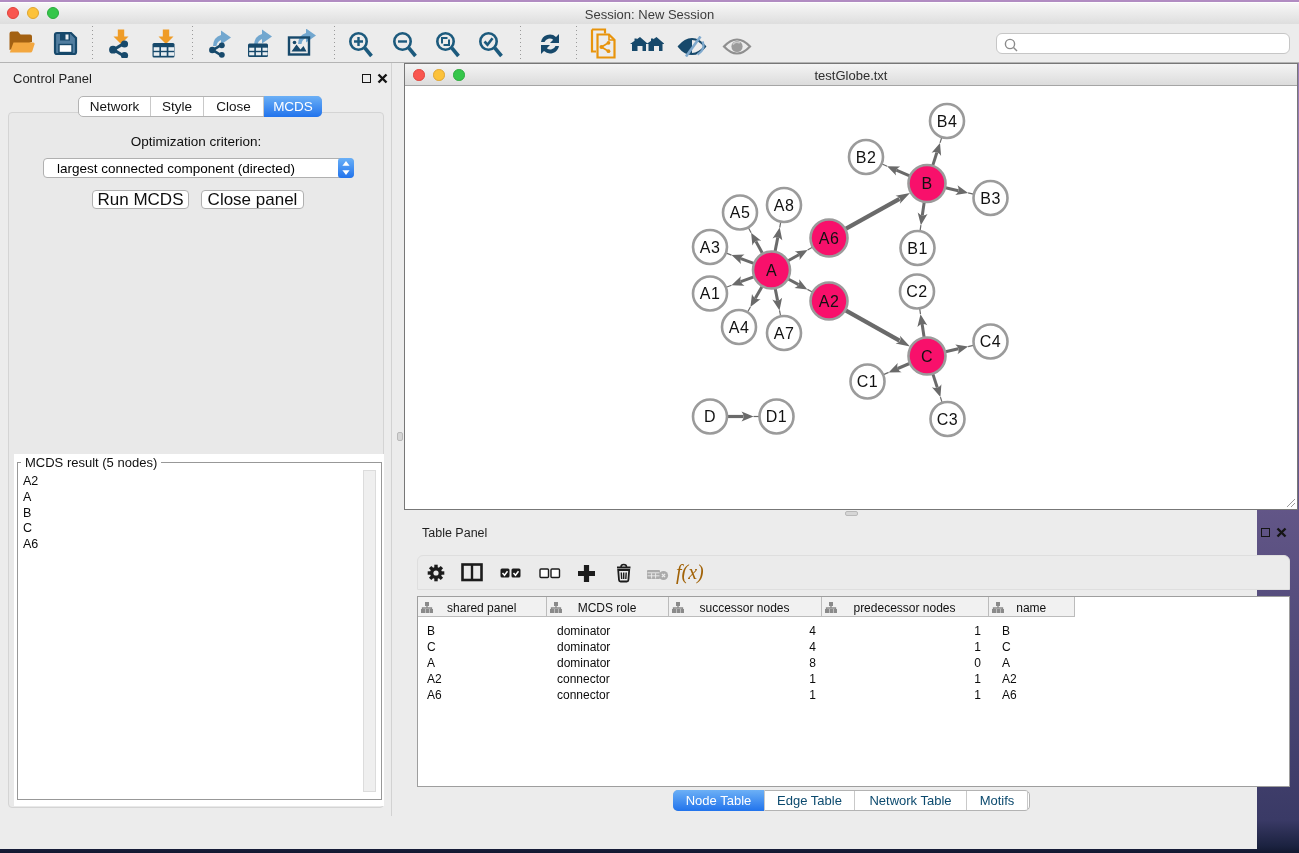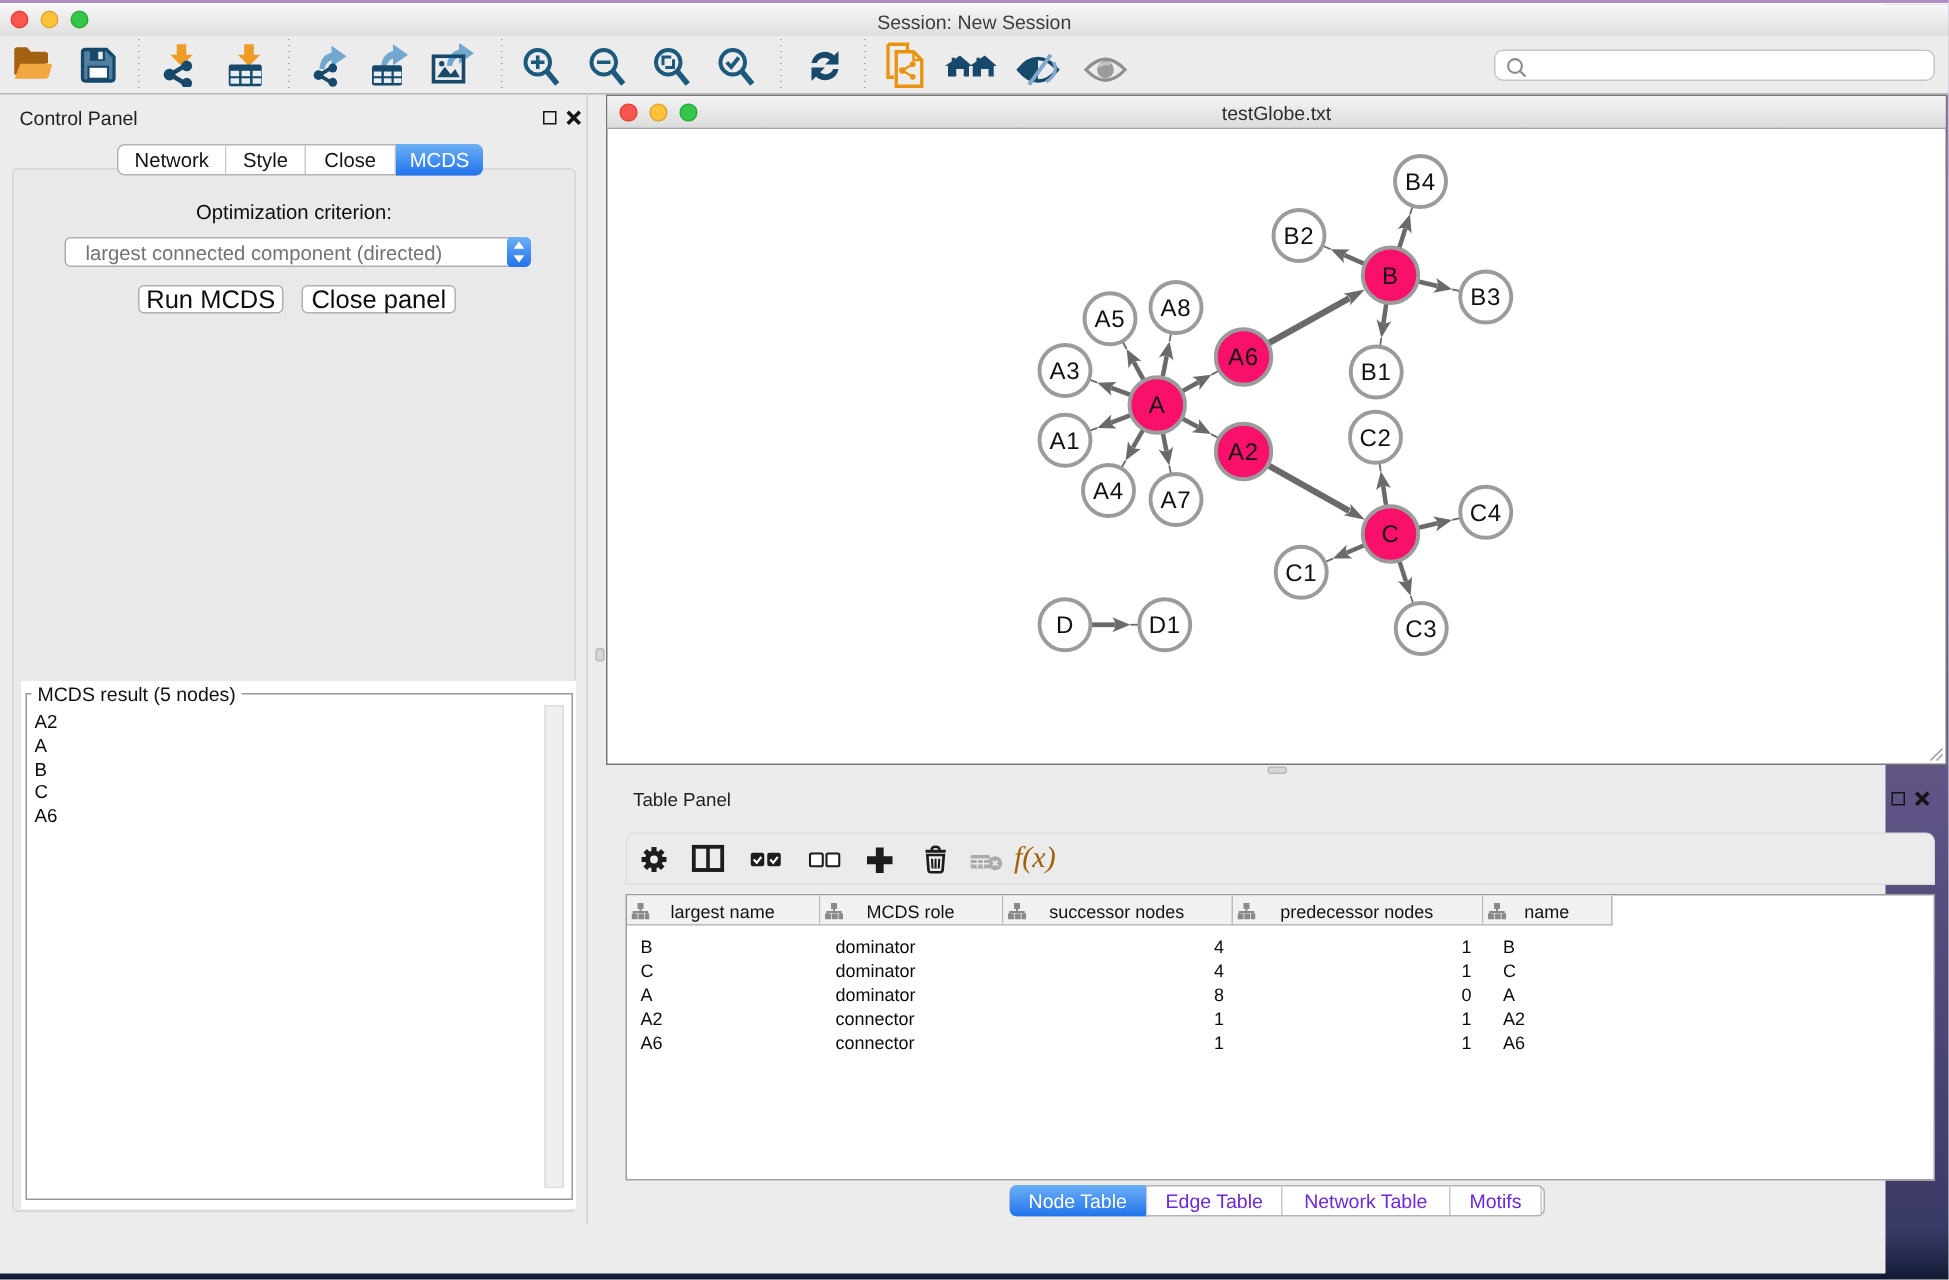--- a/index.html
+++ b/index.html
@@ -23,21 +23,21 @@
   background:#e9e9e9; border:1px solid #d4d4d4; border-radius:4px; }
 #cp-tabs { position:absolute; left:78px; top:96px; width:244px; height:21px;
   background:#fff; border:1px solid #b3b3b3; border-radius:5px; display:flex; }
 #cp-tabs .seg { flex:none; text-align:center; font-size:13.5px; color:#141414; line-height:19px;
   border-right:1px solid #c9c9c9; }
 #cp-tabs .seg.sel { background:linear-gradient(#6cb0f6,#2173ec); color:#fff; border-right:none;
   border-radius:0 5px 5px 0; margin:-1px -1px -1px 0; height:21px; line-height:21px; }
 #opt-label { position:absolute; left:0; top:134px; width:392px; text-align:center; font-size:13.5px; color:#0e0e0e; }
 #combo { position:absolute; left:43px; top:158px; width:311px; height:20px; background:#fff;
   border:1px solid #b0b0b0; border-radius:4px; }
-#combo .txt { position:absolute; left:13px; top:2px; font-size:13.5px; color:#737373; }
+#combo .txt { position:absolute; left:13px; top:2px; font-size:13.5px; color:#000000; }
 #combo .step { position:absolute; right:-1px; top:-1px; width:16px; height:20px;
   background:linear-gradient(#6ab0f7,#2173ec); border-radius:3px 4px 4px 3px; }
 .btn { position:absolute; height:19px; background:#ffffff; border:1px solid #b0b0b0;
   border-radius:4px; font-size:17px; color:#0e0e0e; text-align:center; line-height:17px; }
 #cp-white { position:absolute; left:14px; top:454px; width:370px; height:352px; background:#fff; }
 #fieldset { position:absolute; left:17px; top:462px; width:365px; height:338px; border:1px solid #989898; }
 #fs-legend { position:absolute; left:21px; top:455px; background:#fff; padding:0 4px;
   font-size:13px; color:#101010; }
 #cp-white .item { position:absolute; left:9px; font-size:12.5px; color:#0c0c0c; }
 #fs-scroll { position:absolute; left:349px; top:16px; width:13px; height:322px; background:#efefef;
@@ -52,21 +52,21 @@
 #tp-toolbar { position:absolute; left:417px; top:555px; width:873px; height:35px;
   background:#ebebeb; border:1px solid #dedede; border-radius:6px 6px 0 0; }
 #tbl { position:absolute; left:417px; top:596px; width:873px; height:191px; background:#fff;
   border:1px solid #9e9e9e; }
 .hcell { position:absolute; top:0; height:20px; background:#f1f1f1;
   border-right:1px solid #bcbcbc; border-bottom:1px solid #bcbcbc; }
 .hcell .lbl { position:absolute; width:100%; text-align:center; top:4px; font-size:12px; color:#111; }
 .cell { position:absolute; font-size:12px; color:#0c0c0c; }
 #bottom-tabs { position:absolute; left:673px; top:790px; width:357px; height:21px;
   background:#fff; border:1px solid #b3b3b3; border-radius:5px; display:flex; }
-#bottom-tabs .seg { flex:none; text-align:center; font-size:13px; color:#6d28d9; line-height:19px;
+#bottom-tabs .seg { flex:none; text-align:center; font-size:13px; color:#0c4a6e; line-height:19px;
   border-right:1px solid #c9c9c9; }
 #bottom-tabs .seg.sel { background:linear-gradient(#6cb0f6,#2173ec); color:#fff;
   border-radius:5px 0 0 5px; margin:-1px 0 -1px -1px; height:21px; line-height:21px; }
 #statusbar { position:absolute; left:0; top:816px; width:1299px; height:33px;
   background:#ececec; border-top:1px solid #cdcdcd; }
 #sb-left { position:absolute; left:9px; top:7px; width:28px; height:21px; background:#f6f6f6;
   border:1px solid #a5a5a5; }
 #sb-mem { position:absolute; left:1214px; top:6px; width:75px; height:23px; background:#f4f4f4;
   border:1px solid #9e9e9e; font-size:11.5px; color:#111; }
 .grip { position:absolute; background:#d6d6d6; border:1px solid #b9b9b9; border-radius:2px; }
@@ -418,21 +418,21 @@
 </div>
 <div id="tbl">
 <div class="hcell" style="left:0px;width:128.5px;">
         <svg width="12" height="11" style="position:absolute;left:3px;top:5px;">
 <rect x="4" y="0" width="4" height="4" fill="#8a8a8a"></rect>
 <path d="M6,4 V6 M1.5,8 V6 H10.5 V8" stroke="#8a8a8a" stroke-width="1.3" fill="none"></path>
 <rect x="0" y="7" width="4" height="4" fill="#8a8a8a"></rect>
 <rect x="4.5" y="7" width="4" height="4" fill="#8a8a8a"></rect>
 <rect x="9" y="7" width="3" height="4" fill="#8a8a8a"></rect>
         </svg>
-        <div class="lbl">largest name</div>
+        <div class="lbl">shared panel</div>
       </div>
 <div class="hcell" style="left:128.5px;width:122.0px;">
         <svg width="12" height="11" style="position:absolute;left:3px;top:5px;">
 <rect x="4" y="0" width="4" height="4" fill="#8a8a8a"></rect>
 <path d="M6,4 V6 M1.5,8 V6 H10.5 V8" stroke="#8a8a8a" stroke-width="1.3" fill="none"></path>
 <rect x="0" y="7" width="4" height="4" fill="#8a8a8a"></rect>
 <rect x="4.5" y="7" width="4" height="4" fill="#8a8a8a"></rect>
 <rect x="9" y="7" width="3" height="4" fill="#8a8a8a"></rect>
         </svg>
         <div class="lbl">MCDS role</div>

